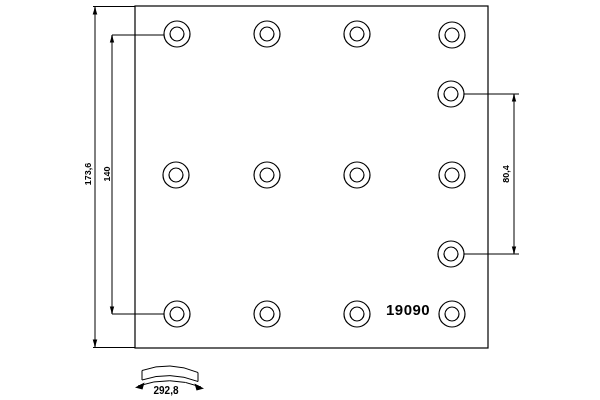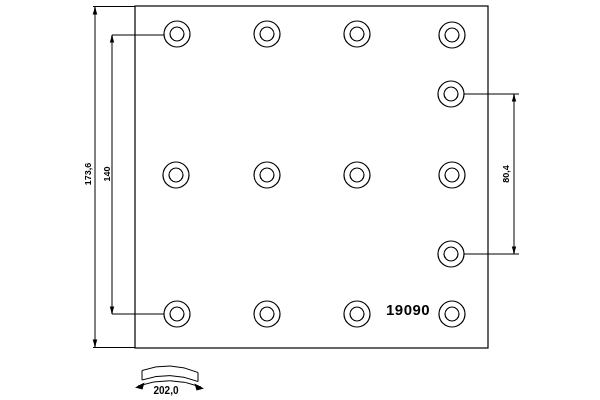--- a/index.html
+++ b/index.html
@@ -99,14 +99,14 @@
   </svg>
 
   <div class="dimlabel rot" style="left:68px;top:168px;width:40px;">173,6</div>
 
   <div class="dimlabel rot" style="left:92px;top:168px;width:30px;">140</div>
 
   <div class="dimlabel rot" style="left:489px;top:168px;width:34px;">80,4</div>
 
   <div class="partnum" style="left:386px;top:302px;width:50px;">19090</div>
 
-  <div class="arcdim" style="left:145px;top:385px;width:42px;">202,0</div>
+  <div class="arcdim" style="left:145px;top:385px;width:42px;">292,8</div>
 </div>
 
 </body></html>

